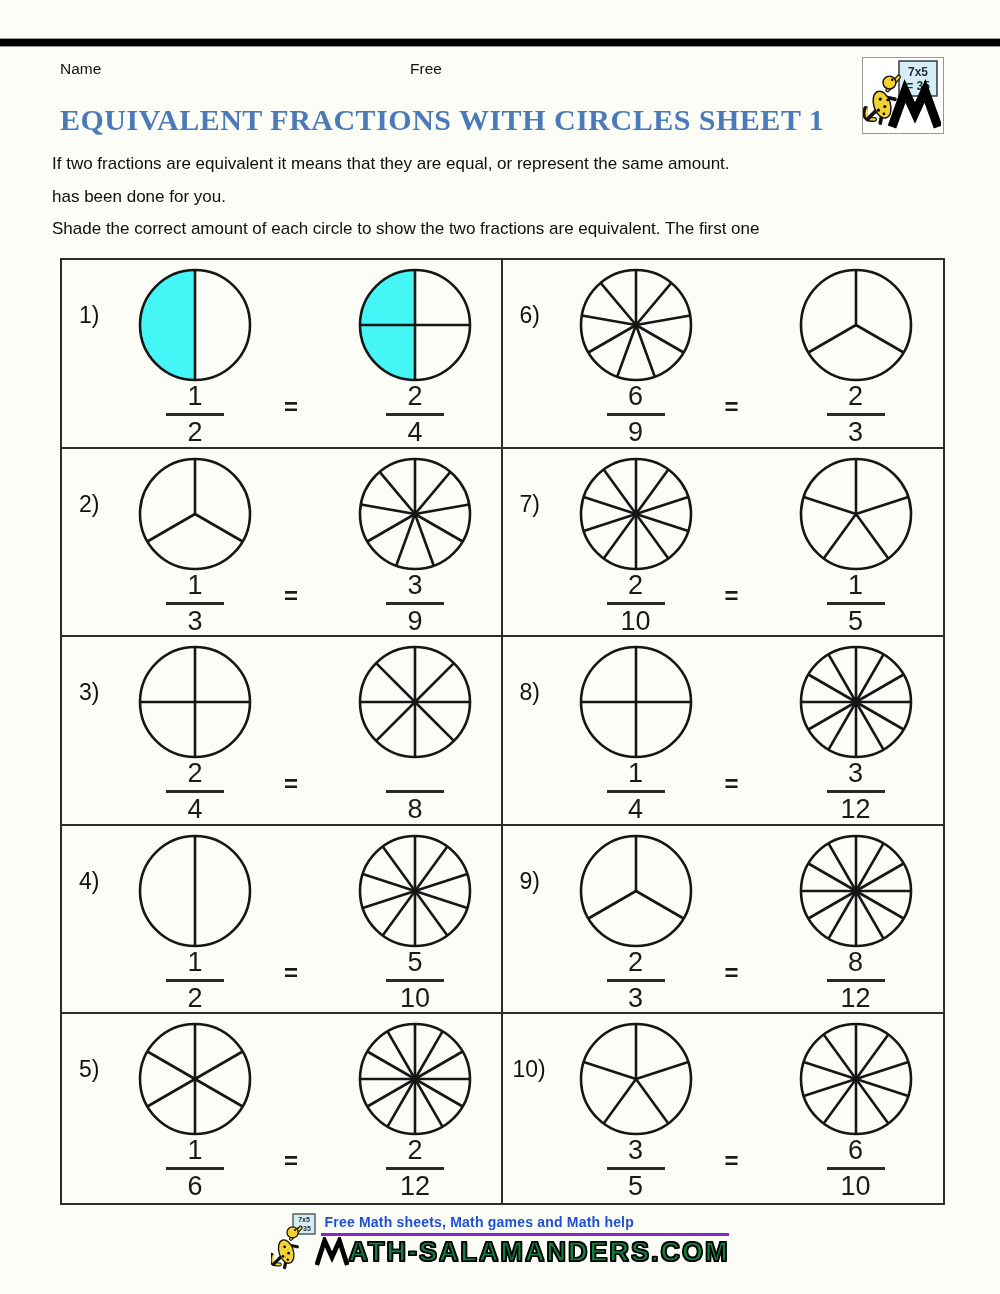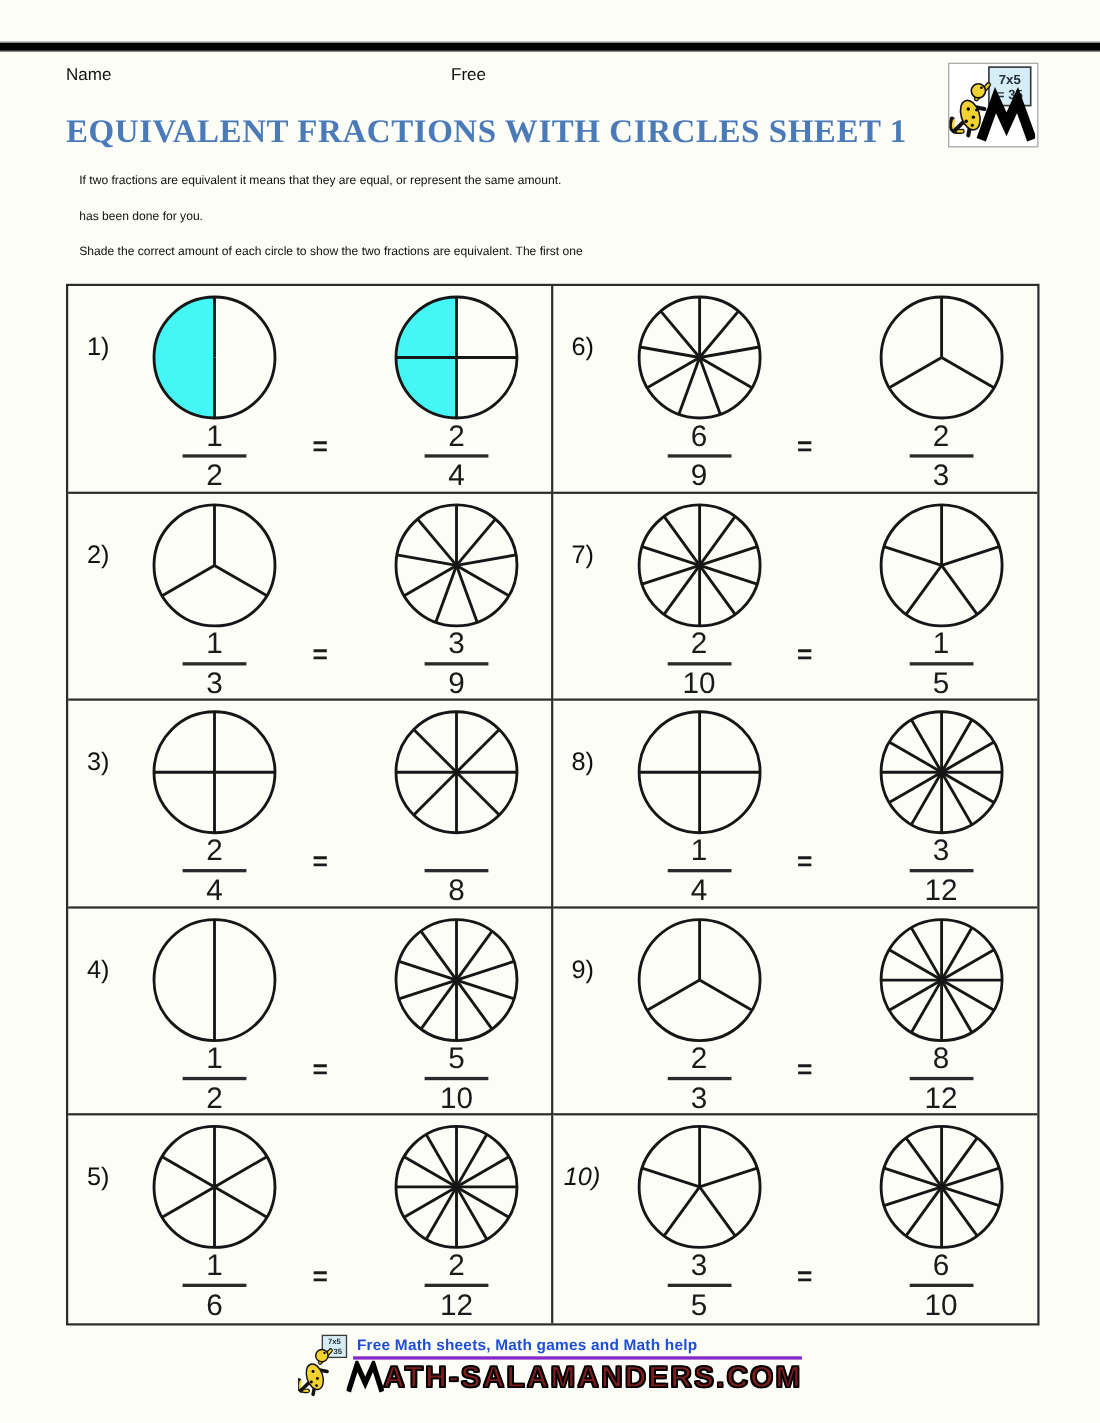--- a/index.html
+++ b/index.html
@@ -11,49 +11,49 @@
 
   .name-label{position:absolute;left:60px;top:60px;font-size:15.5px;}
   .date-label{position:absolute;left:410px;top:60px;font-size:15.5px;}
 
   .logo-box{position:absolute;left:862px;top:57px;width:80px;height:75px;background:#fff;
             border:1px solid #999;}
 
   .page-title{position:absolute;left:60px;top:103px;font-family:"Liberation Serif",serif;
               font-size:30px;font-weight:700;color:#4a7ab8;letter-spacing:.5px;white-space:nowrap;}
 
-  .intro{position:absolute;left:72px;top:148px;width:900px;font-size:11px;line-height:32.5px;color:#0e0e0e;}
+  .intro{position:absolute;left:52px;top:148px;width:900px;font-size:17px;line-height:32.5px;color:#0e0e0e;}
 
   .grid{position:absolute;left:60px;top:258px;width:881px;height:943px;border:2px solid #2c2c2c;
         display:grid;grid-template-columns:1fr 1fr;grid-template-rows:repeat(5,1fr);grid-auto-flow:column;
         background:#fdfdf8;}
   .cell{position:relative;border-bottom:2px solid #2c2c2c;}
   .cell:nth-child(5n){border-bottom:none;}
   .cell:nth-child(-n+5){border-right:2px solid #2c2c2c;}
 
   .pnum{position:absolute;left:17px;top:42px;font-size:23px;}
-  .cell:nth-child(10) .pnum{left:10px;font-style:italic;}
+  .cell:nth-child(10) .pnum{left:10px;}
   .circ{position:absolute;top:5px;width:120px;height:120px;}
   .circ.c1{left:73px;}
   .circ.c2{left:293px;}
   .circ line,.circ circle{stroke:#161616;stroke-width:2.6;fill:none;}
 
   .frac{position:absolute;top:122px;width:80px;display:flex;flex-direction:column;align-items:center;}
   .frac.f1{left:93px;}
   .frac.f2{left:313px;}
   .frac .num,.frac .den{font-size:27px;line-height:29px;min-height:29px;color:#1a1a1a;}
   .frac .bar{width:58px;height:3px;background:#2a2a2a;margin:2px 0;}
   .eq{position:absolute;left:222px;top:133px;font-size:24px;font-weight:600;color:#1a1a1a;}
 
   .footer{position:absolute;left:0;top:1212px;width:1000px;display:flex;justify-content:center;align-items:flex-start;}
   .f-text{display:flex;flex-direction:column;margin-left:-14px;}
   .tagline{font-size:14px;font-weight:700;color:#1d4ed8;padding:2px 4px 3px 10px;letter-spacing:.2px;}
   .purple-line{height:3px;background:#8527c9;margin-left:6px;}
   .wordmark-row{display:flex;align-items:flex-end;margin-top:1px;}
-  .wordmark{font-size:27px;font-weight:700;letter-spacing:2px;color:#7f1d1d;
+  .wordmark{font-size:27px;font-weight:700;letter-spacing:2px;color:#15803d;
             -webkit-text-stroke:1.4px #000;text-shadow:1px 1px 0 #000,-1px -1px 0 #000,1px -1px 0 #000,-1px 1px 0 #000;
             line-height:30px;}
   .board-text{font-weight:700;fill:#22303c;}
 </style>
 </head>
 <body>
 
 <div class="page">
 
   <div class="top-bar"></div>

